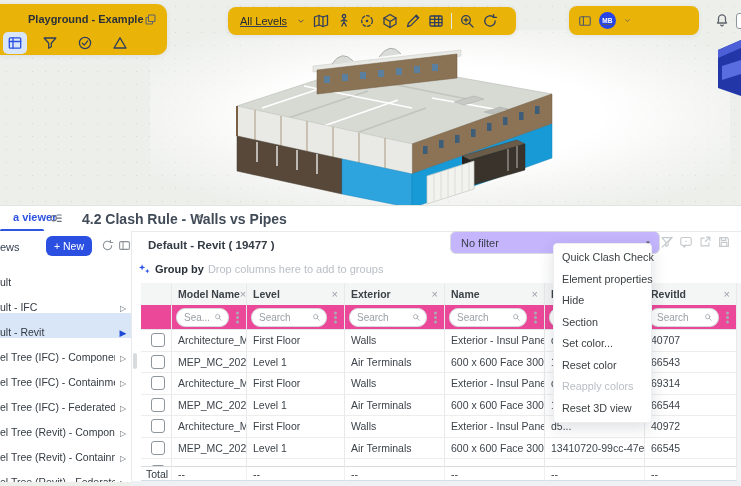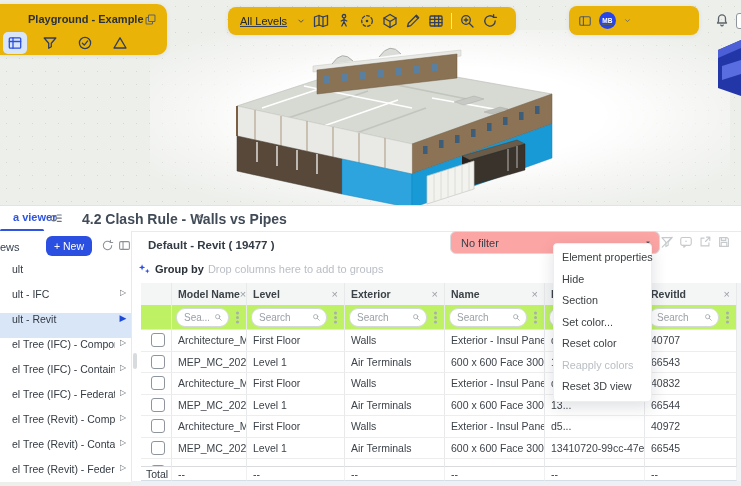--- a/index.html
+++ b/index.html
@@ -55,48 +55,48 @@
   #tab2-label{left:82px;top:5px;font-size:14px;color:#414b57;font-weight:700;}
   #tab2-close{left:196px;top:4px;font-size:12px;color:#8a9096;}
 
   
   #sidebar{left:0;top:25px;width:131px;height:251px;border-right:1px solid #e7e9ea;overflow:hidden;background:#fff;}
   #views-label{left:0;top:10px;font-size:11px;color:#374151;}
   #new-btn{left:46px;top:5px;width:46px;height:20px;background:#2b4fe0;border-radius:6px;color:#fff;
     font-size:10.5px;display:flex;align-items:center;justify-content:center;}
   #refresh-ic{left:101px;top:8px;color:#8a9096;}
   #panel-ic{left:118px;top:8px;color:#8a9096;}
-  .v-item{position:absolute;left:0;width:131px;height:25px;display:flex;align-items:flex-start;
-    font-size:10.5px;color:#333a42;padding-left:12px;box-sizing:border-box;}
+  .v-item{position:absolute;left:0;width:131px;height:25px;display:flex;align-items:flex-end;
+    font-size:10.5px;color:#333a42;padding-left:0;box-sizing:border-box;}
   .v-item .lbl{flex:1;white-space:nowrap;overflow:hidden;}
   .v-item .caret{width:16px;color:#6a7076;font-size:8px;text-align:center;flex:none;}
   .v-item.sel{background:#d9e6f8;}
   .v-item.sel .caret{color:#1d49d8;font-size:9px;}
   #side-scroll{left:133px;top:147px;width:4px;height:16px;border-radius:2px;background:#d8dbde;}
 
   
   #grid-title{left:148px;top:239px;font-size:11.5px;font-weight:600;color:#333b44;}
   #filter-select{left:450px;top:231px;width:210px;height:23px;border:1px solid #d8dcdf;border-radius:6px;
-    background:#fca5a5;box-sizing:border-box;display:flex;align-items:center;padding:0 8px 0 10px;}
+    background:#c4b5fd;box-sizing:border-box;display:flex;align-items:center;padding:0 8px 0 10px;}
   #filter-select .val{flex:1;font-size:11px;color:#3a414b;}
   #filter-select .car{font-size:6px;color:#555c63;}
   #hdr-icons{left:660px;top:235px;display:flex;gap:5px;color:#c6cacd;}
   #groupby-row{left:138px;top:258px;height:22px;display:flex;align-items:center;gap:4px;}
   #groupby-label{font-size:11px;font-weight:700;color:#2a3139;}
   #groupby-ph{font-size:11px;color:#b9bec5;}
 
   
   #table{left:141px;top:283px;width:596px;}
   .trow{display:grid;grid-template-columns:31px 75px 98px 100px 100px 100px 92px;}
   .trow{grid-template-columns:31px 75px 98px 100px 100px 100px 92px;}
   .th,.td{box-sizing:border-box;border-right:1px solid #e7e9ea;overflow:hidden;white-space:nowrap;}
   .hrow1 .th{height:22px;background:#f4f5f5;display:flex;align-items:center;padding:0 6px;
     font-size:10.5px;font-weight:600;color:#3b4248;border-bottom:0;}
   .hrow1 .th .x{margin-left:auto;color:#9aa0a6;font-weight:400;font-size:11px;}
-  .hrow2 .th{height:25px;background:#bef264;display:flex;align-items:center;gap:4px;padding:0 4px;
+  .hrow2 .th{height:25px;background:#ec4899;display:flex;align-items:center;gap:4px;padding:0 4px;
     border-bottom:1px solid #e3e5e7;}
   .pill{flex:1;height:17px;border:1px solid #d4d8db;border-radius:9px;background:#fff;
     display:flex;align-items:center;padding:0 5px;gap:3px;min-width:0;}
   .pill input{border:0;outline:0;min-width:0;width:100%;flex:1;font-size:10px;color:#3b4248;
     font-family:"Liberation Sans",sans-serif;background:transparent;}
   .pill input::placeholder{color:#9aa0a6;}
   .pill .mag{flex:none;color:#9aa0a6;width:9px;height:9px;}
   .kebab{flex:none;width:3px;height:3px;border-radius:50%;background:#a7adb3;
     box-shadow:0 -4.5px 0 #a7adb3,0 4.5px 0 #a7adb3;margin:0 3px;}
   .drow .td{height:21.5px;display:flex;align-items:center;padding:0 6px;font-size:10.5px;color:#3d434a;
@@ -550,21 +550,21 @@
   </div>
   <div class="trow drow">
     <div class="td cbcell">
         <span class="cb"></span>
       </div>
     <div class="td">Architecture_MC_2022.rvt</div>
       <div class="td">First Floor</div>
     <div class="td">Walls</div>
       <div class="td">Exterior - Insul Panel on...</div>
     <div class="td">d5...</div>
-      <div class="td">40832</div>
+      <div class="td">69314</div>
   </div>
   <div class="trow drow">
     <div class="td cbcell">
         <span class="cb"></span>
       </div>
     <div class="td">MEP_MC_2022.rvt</div>
       <div class="td">Level 1</div>
     <div class="td">Air Terminals</div>
       <div class="td">600 x 600 Face 300 x 30...</div>
     <div class="td">13...</div>
@@ -612,20 +612,21 @@
     <div class="td">--</div>
     <div class="td">--</div>
     <div class="td">--</div>
     <div class="td">--</div>
   </div>
 </div>
 <div class="abs" id="tbl-scroll"></div>
 <div class="abs" id="footer-strip"></div>
 
 <div class="abs" id="ctx-menu">
+  <div class="mi">Quick Clash Check</div>
   <div class="mi">Element properties</div>
   <div class="mi">Hide</div>
   <div class="mi">Section</div>
   <div class="mi">Set color...</div>
   <div class="mi">Reset color</div>
   <div class="mi disabled">Reapply colors</div>
   <div class="mi">Reset 3D view</div>
 </div>
 
 </body></html>

